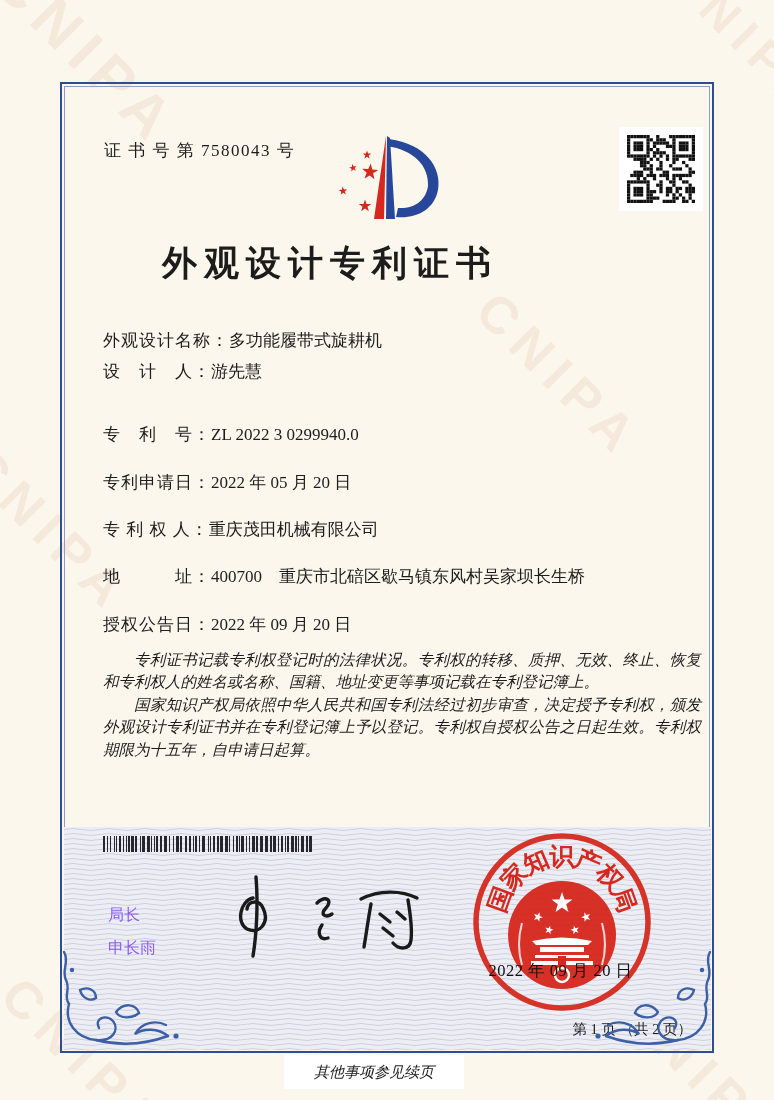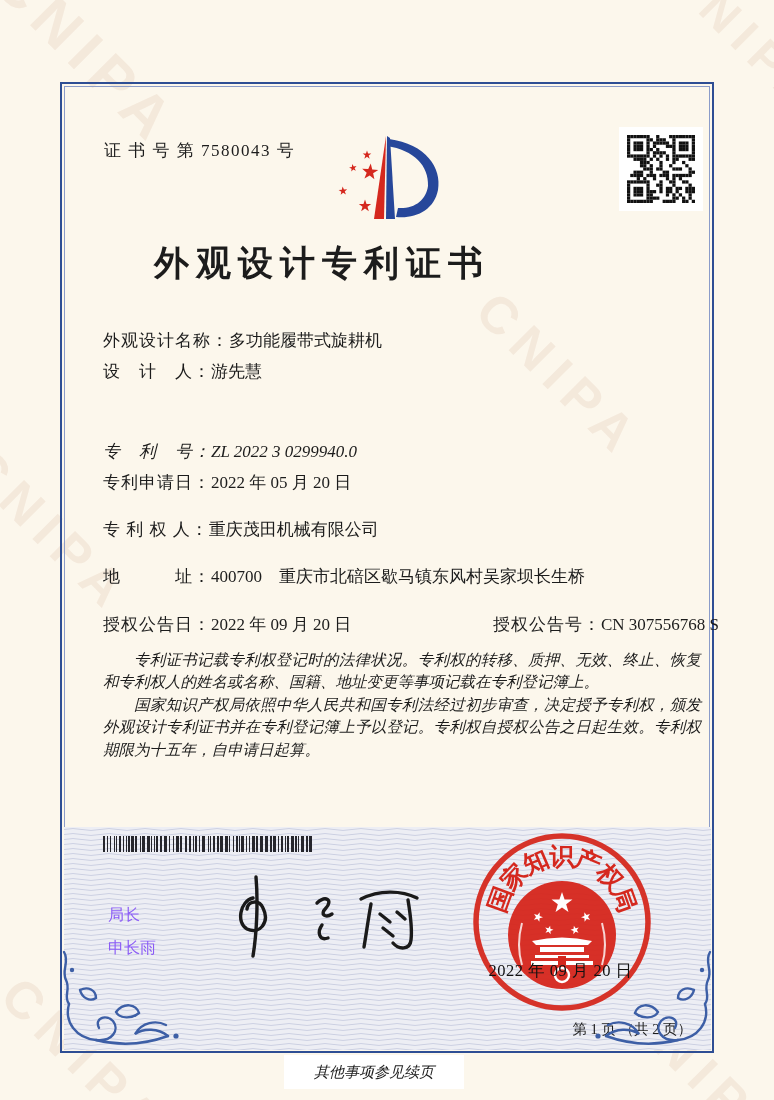--- a/index.html
+++ b/index.html
@@ -13,21 +13,21 @@
       border:2.5px solid #2e4e94;box-sizing:border-box;}
   #frame-inner{position:absolute;left:2px;top:2px;right:2px;bottom:2px;
       border:1.2px solid #8b9cc9;}
   
   #band{position:absolute;left:64px;top:827px;width:647px;height:223px;}
   
   #cert-number{position:absolute;left:104px;top:139px;font-size:17px;letter-spacing:1.5px;}
   #logo{position:absolute;left:328px;top:116px;}
   #qr-box{position:absolute;left:619px;top:127px;width:84px;height:84px;background:#ffffff;}
   #qr{position:absolute;left:8px;top:8px;}
-  #doc-title{position:absolute;left:8px;top:240px;width:628px;text-align:center;
+  #doc-title{position:absolute;left:16px;top:240px;width:628px;text-align:center;
       font-size:35px;font-weight:bold;letter-spacing:7px;}
   
   .row{position:absolute;left:103px;width:600px;font-size:17px;white-space:nowrap;}
   .row .lbl{letter-spacing:1px;}
   #row-grant-no{position:absolute;left:390px;top:0;font-size:17px;}
   
   #body-text{position:absolute;left:103px;top:649px;width:598px;font-size:15.5px;
       line-height:22.4px;text-align:justify;font-style:italic;}
   #body-text p{margin:0;text-indent:2em;}
   
@@ -347,37 +347,34 @@
   </div>
 
   <div id="doc-title">外观设计专利证书</div>
 
   <div class="row" style="top:329px;">
     <span class="lbl">外观设计名称：</span><span>多功能履带式旋耕机</span>
   </div>
   <div class="row" style="top:360px;">
     <span class="lbl">设　计　人：</span><span>游先慧</span>
   </div>
-  <div class="row" style="top:440px;font-style:italic;">
+  <div class="row" style="top:423px;">
     <span class="lbl">专　利　号：</span><span>ZL 2022 3 0299940.0</span>
   </div>
   <div class="row" style="top:471px;">
     <span class="lbl">专利申请日：</span><span>2022 年 05 月 20 日</span>
   </div>
   <div class="row" style="top:518px;">
     <span class="lbl">专 利 权 人：</span><span>重庆茂田机械有限公司</span>
   </div>
   <div class="row" style="top:565px;">
     <span class="lbl">地　　　址：</span><span>400700　重庆市北碚区歇马镇东风村吴家坝长生桥</span>
   </div>
   <div class="row" style="top:613px;">
     <span class="lbl">授权公告日：</span><span>2022 年 09 月 20 日</span>
-    <span id="row-grant-no">
-      <span class="lbl">授权公告号：</span><span>CN 307556768 S</span>
-    </span>
   </div>
 
   <div id="body-text">
     <p>专利证书记载专利权登记时的法律状况。专利权的转移、质押、无效、终止、恢复和专利权人的姓名或名称、国籍、地址变更等事项记载在专利登记簿上。</p>
     <p>国家知识产权局依照中华人民共和国专利法经过初步审查，决定授予专利权，颁发外观设计专利证书并在专利登记簿上予以登记。专利权自授权公告之日起生效。专利权期限为十五年，自申请日起算。</p>
   </div>
 
   <svg id="barcode" width="210" height="16" viewBox="0 0 210 16">
       <rect x="0" y="0" width="2" height="16" fill="#26262c"></rect>
       <rect x="4" y="0" width="1" height="16" fill="#26262c"></rect>

